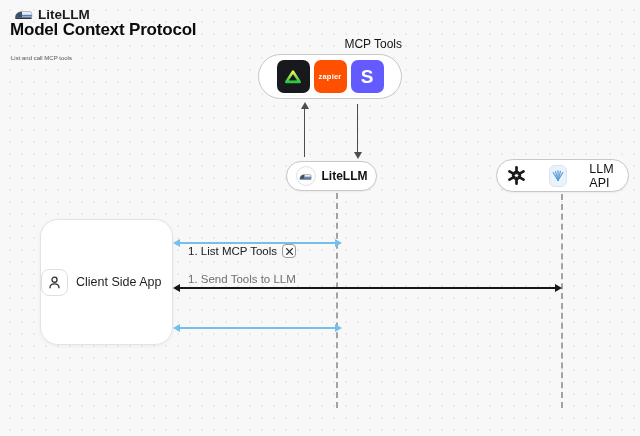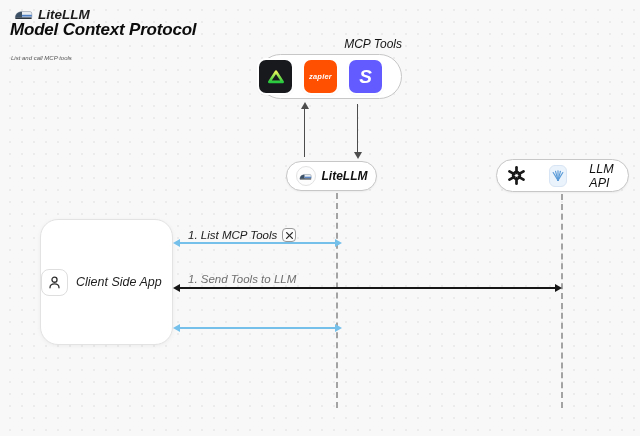--- a/index.html
+++ b/index.html
@@ -5,37 +5,36 @@
   * { margin:0; padding:0; box-sizing:border-box; }
   html,body { width:640px; height:436px; }
   body { font-family:"Liberation Sans", sans-serif; }
 
   .canvas {
     position:relative; width:640px; height:436px; overflow:hidden;
     background-color:#f8f8f8;
     background-image:radial-gradient(circle, #ebebeb 1px, transparent 1.2px);
     background-size:12px 12px;
     background-position:4px 4px;
-    font-style:italic;
   }
 
   
   .brand { position:absolute; left:14px; top:7px; display:flex; align-items:center; gap:5px;
            font-size:13.5px; font-weight:700; color:#1c1c1c; }
   .brand-icon { display:flex; }
   .title { position:absolute; left:10px; top:20px; font-size:17px; font-weight:700;
            color:#0c0c0c; letter-spacing:-0.2px; }
   .subtitle { position:absolute; left:11px; top:55px; font-size:6px; color:#555; }
 
   
   .mcp-label { position:absolute; left:258px; top:37px; width:144px; text-align:right;
                font-size:12px; font-weight:500; color:#151515; }
   .mcp-pill { position:absolute; left:258px; top:54px; width:144px; height:45px;
               background:#fff; border:1.5px solid #c7c7c7; border-radius:23px;
-              display:flex; align-items:center; justify-content:flex-start; gap:12px; }
+              display:flex; align-items:center; justify-content:center; gap:4px; }
   .tool-icon { width:33px; height:33px; border-radius:7px; display:flex; align-items:center;
                justify-content:center; box-shadow:0 0 0 2px #ffffff, 0 1px 3px rgba(0,0,0,.18); }
   .tool-black { background:#17191c; }
   .tool-zapier { background:#ff4f00; color:#fff; font-size:7.5px; font-weight:700; letter-spacing:.2px; }
   .tool-stripe { background:#635bff; color:#fff; font-size:19px; font-weight:700; }
 
   
   .v-arrow { position:absolute; width:0; border-left:1.5px solid #4d4d4d; height:53px; top:104px; }
   .v-arrow.up::before { content:''; position:absolute; top:-2px; left:-4.5px;
       border-left:4px solid transparent; border-right:4px solid transparent;
@@ -80,21 +79,21 @@
       border-top:4px solid transparent; border-bottom:4px solid transparent;
       border-left:7px solid currentColor; }
   .arrow-blue { color:#74c0ea; background:#74c0ea; }
   .arrow-black { color:#161616; background:#161616; }
   .arrow-1 { left:179px; top:242px; width:157px; }
   .arrow-2 { left:179px; top:287px; width:377px; }
   .arrow-3 { left:179px; top:327px; width:157px; }
 
   .flow-label { position:absolute; display:flex; align-items:center; gap:5px;
                 font-size:11.5px; font-weight:500; color:#202020; }
-  .flow-label-1 { left:188px; top:228px; }
+  .flow-label-1 { left:188px; top:244px; }
   .flow-label-2 { left:188px; top:273px; color:#6f6f6f; }
   .flow-label-3 { left:188px; top:313px; }
   .tool-badge { width:14px; height:14px; border:1.2px solid #9a9a9a; border-radius:4px;
                 display:flex; align-items:center; justify-content:center; background:rgba(255,255,255,.6); }
 </style>
 </head>
 <body>
 
 <div class="canvas">
 

